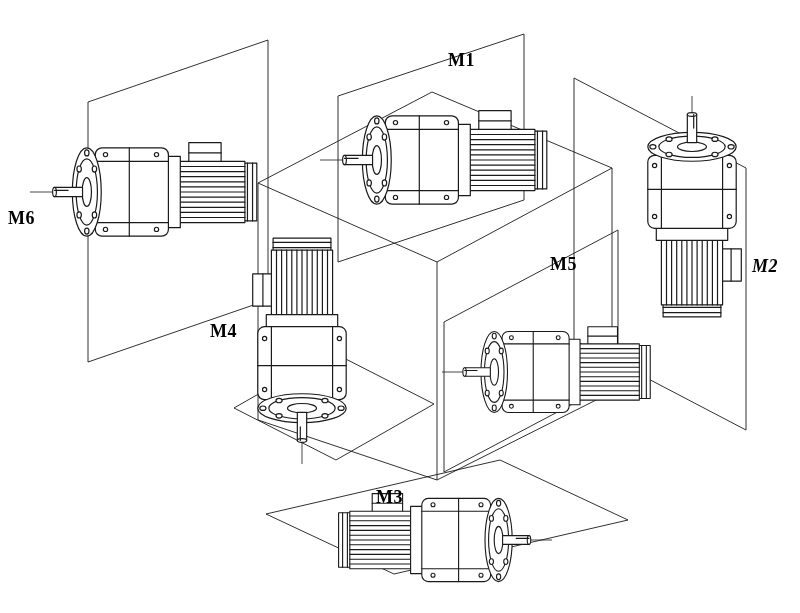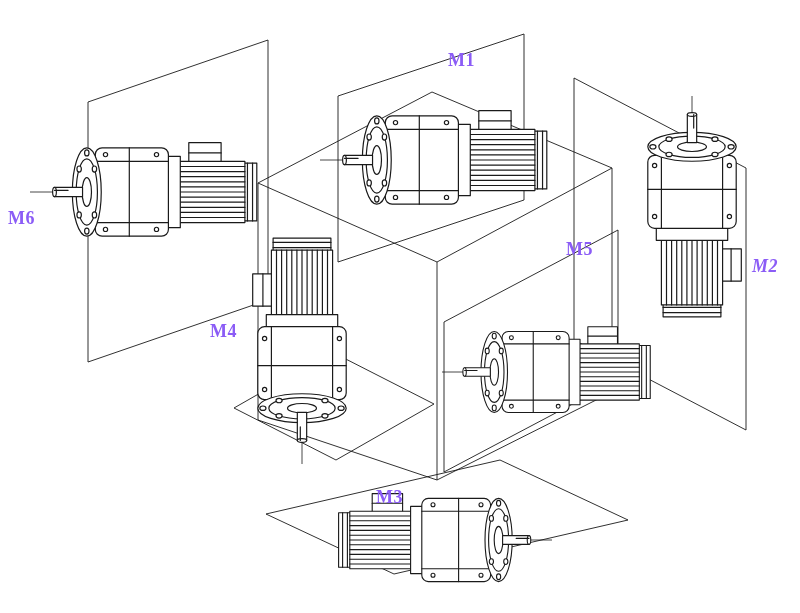--- a/index.html
+++ b/index.html
@@ -10,29 +10,29 @@
     overflow:hidden;
     position:relative;
   }
   .stage{position:relative;width:800px;height:613px;}
   svg{position:absolute;left:0;top:0;}
   .pos-label{
     position:absolute;
     font-family:"Liberation Serif", serif;
     font-weight:bold;
     font-size:18px;
-    color:#8b5cf6;
+    color:#000000;
     letter-spacing:0.5px;
     user-select:none;
   }
   #lbl-m1{left:448px;top:50px;}
   #lbl-m2{left:752px;top:256px;font-style:italic;}
   #lbl-m3{left:376px;top:487px;}
   #lbl-m4{left:210px;top:321px;}
-  #lbl-m5{left:550px;top:239px;margin-left:16px;}
+  #lbl-m5{left:550px;top:254px;}
   #lbl-m6{left:8px;top:176px;margin-top:32px;}
 </style>
 </head>
 <body>
 
 <div class="stage">
 
   <svg width="800" height="613" viewBox="0 0 800 613">
 
     <defs>

